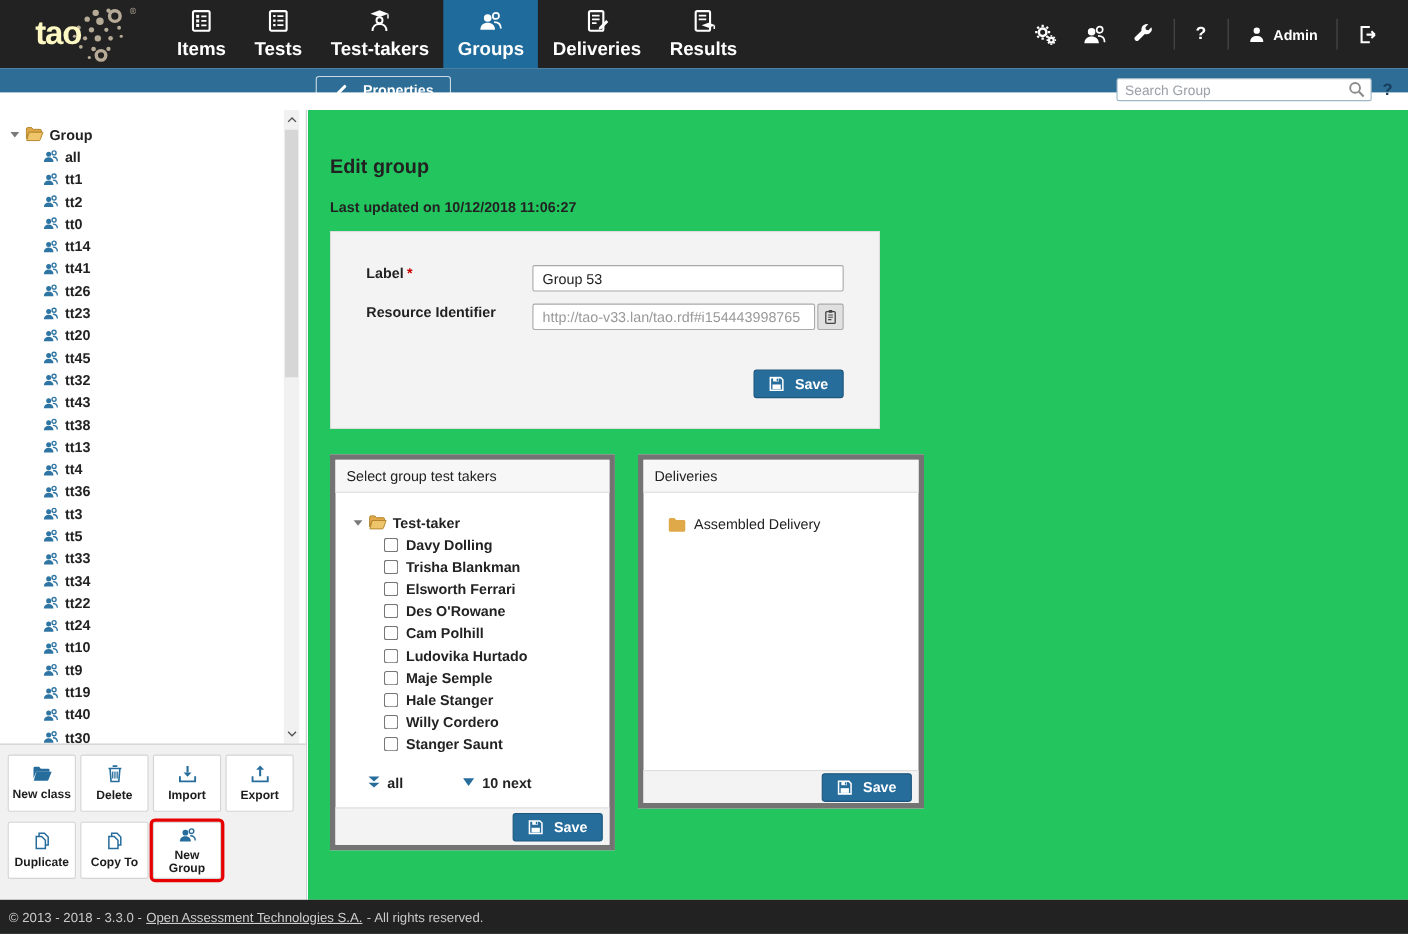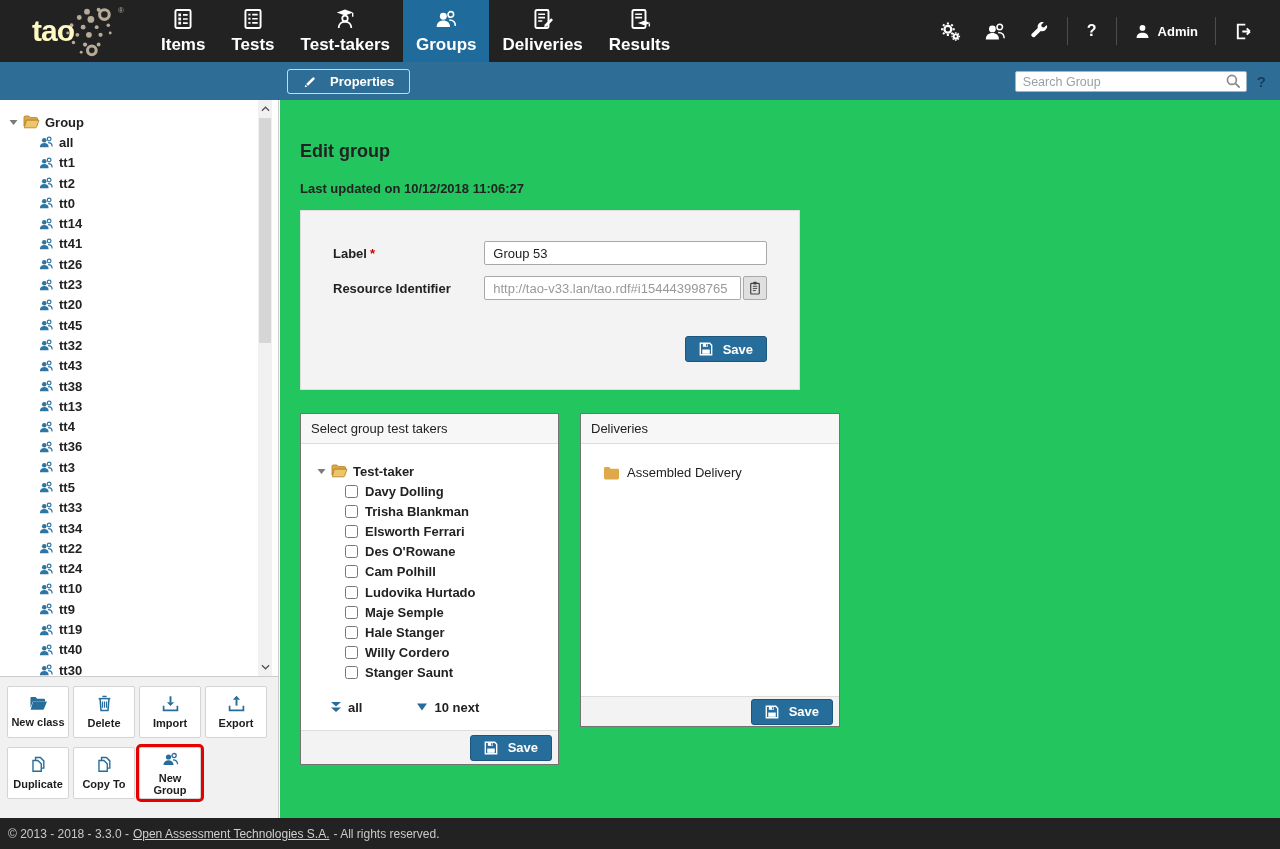--- a/index.html
+++ b/index.html
@@ -21,21 +21,21 @@
   .tab { display:flex; flex-direction:column; align-items:center; justify-content:center; gap:5px;
     padding:0 13px; min-width:64px; font-size:17px; font-weight:700; cursor:pointer; }
   .tab.active { background:#1f6b9b; }
   .nav-right { margin-left:auto; display:flex; align-items:center; padding-right:16px; }
   .nav-ic { padding:0 11px; cursor:pointer; display:flex; align-items:center; }
   .nav-sep { width:1px; height:28px; background:#4d4d4d; margin:0 7px; }
   .nav-help { font-size:16px; font-weight:700; padding:0 12px; cursor:pointer; }
   .nav-user { display:flex; align-items:center; gap:7px; font-size:13px; font-weight:700; padding:0 10px; cursor:pointer; }
 
   
-  .toolbar { position:absolute; top:62px; left:0; right:0; height:38px; background:#2e6e96; }
+  .toolbar { position:absolute; top:62px; left:0; right:0; height:22px; background:#2e6e96; }
   .btn-properties { position:absolute; left:287px; top:7px; height:25px; display:flex; align-items:center; gap:13px;
     padding:0 15px; border:1px solid rgba(255,255,255,.75); border-radius:3px; color:#fff;
     font-size:13px; font-weight:700; background:transparent; cursor:pointer; font-family:inherit; }
   .search-wrap { position:absolute; right:14px; top:9px; display:flex; align-items:center; gap:10px; }
   .search-box { position:relative; }
   .search-input { width:232px; height:21px; border:1px solid #9fb6c5; border-radius:2px; padding:0 26px 0 7px;
     font-size:12.5px; font-family:inherit; color:#333; }
   .search-input::placeholder { color:#9aa0a6; }
   .search-ic { position:absolute; right:5px; top:2px; color:#8a8a8a; cursor:pointer; }
   .toolbar-help { color:#173d5c; font-size:15px; font-weight:700; cursor:pointer; }
@@ -58,35 +58,35 @@
     display:flex; flex-direction:column; align-items:center; justify-content:center; gap:5px;
     font-size:11px; font-weight:700; color:#1d1d1d; font-family:inherit; padding:0 2px; }
   .tray-btn .bicn { color:#266d9c; }
   .tray-btn.highlight { outline:3px solid #e60000; outline-offset:0; }
 
   
   .content { position:absolute; top:100px; left:280px; right:0; bottom:31px; background:#22c55e; overflow:hidden; }
   .page-title { margin:41px 0 0 20px; font-size:18px; font-weight:700; color:#222; }
   .last-updated { margin:19px 0 0 20px; font-size:13px; font-weight:700; color:#222; }
   .form-panel { margin:14px 0 0 20px; width:500px; background:#f3f3f3; border:1px solid #ddd; padding:30px 32px 27px; }
-  .form-row { display:flex; align-items:center; margin-bottom:11px; }
+  .form-row { display:flex; margin-bottom:11px; }
   .form-label { width:152px; font-size:13px; font-weight:700; color:#222; }
   .req { color:#c00; margin-left:3px; }
   .txt-input { width:284px; height:24px; border:1px solid #a9a9a9; border-radius:2px; padding:0 8px;
     font-size:13px; font-weight:400; color:#222; font-family:inherit; background:#fff; }
   .ro-input { width:258px; font-weight:400; color:#999; }
   .clip-btn { width:24px; height:24px; background:#e0e0e0; border:1px solid #a9a9a9; border-radius:2px;
     display:flex; align-items:center; justify-content:center; color:#444; margin-left:2px; cursor:pointer; }
   .form-actions { margin-top:36px; text-align:right; }
   .btn-save { display:inline-flex; align-items:center; gap:10px; background:#266d9c; color:#fff;
     border:1px solid #1c567d; border-radius:3px; height:26px; padding:0 13px;
     font-size:13px; font-weight:700; cursor:pointer; font-family:inherit; }
 
   .panels { display:flex; gap:21px; margin:23px 0 0 20px; align-items:flex-start; }
-  .panel { border:1px solid #737373; background:#fff; }
+  .panel { border:5px solid #737373; background:#fff; }
   .panel-tt { width:259px; }
   .panel-dl { width:260px; }
   .panel-header { height:30px; display:flex; align-items:center; padding:0 10px;
     background:#f7f7f7; border-bottom:1px solid #ddd; font-size:13px; color:#222; }
   .tt-body { height:286px; padding:17px 8px 0 16px; }
   .ptree-root { display:flex; align-items:center; gap:5px; height:20px; font-size:13px; font-weight:700; cursor:pointer; }
   .cb-row { display:flex; align-items:center; gap:7px; height:20.2px; padding-left:28px;
     font-size:13px; font-weight:700; color:#222; }
   .cb-row input { width:13px; height:13px; margin:0; cursor:pointer; }
   .pager { display:flex; align-items:center; margin-top:17px; padding-left:13px; font-size:13px; font-weight:700; color:#222; }

